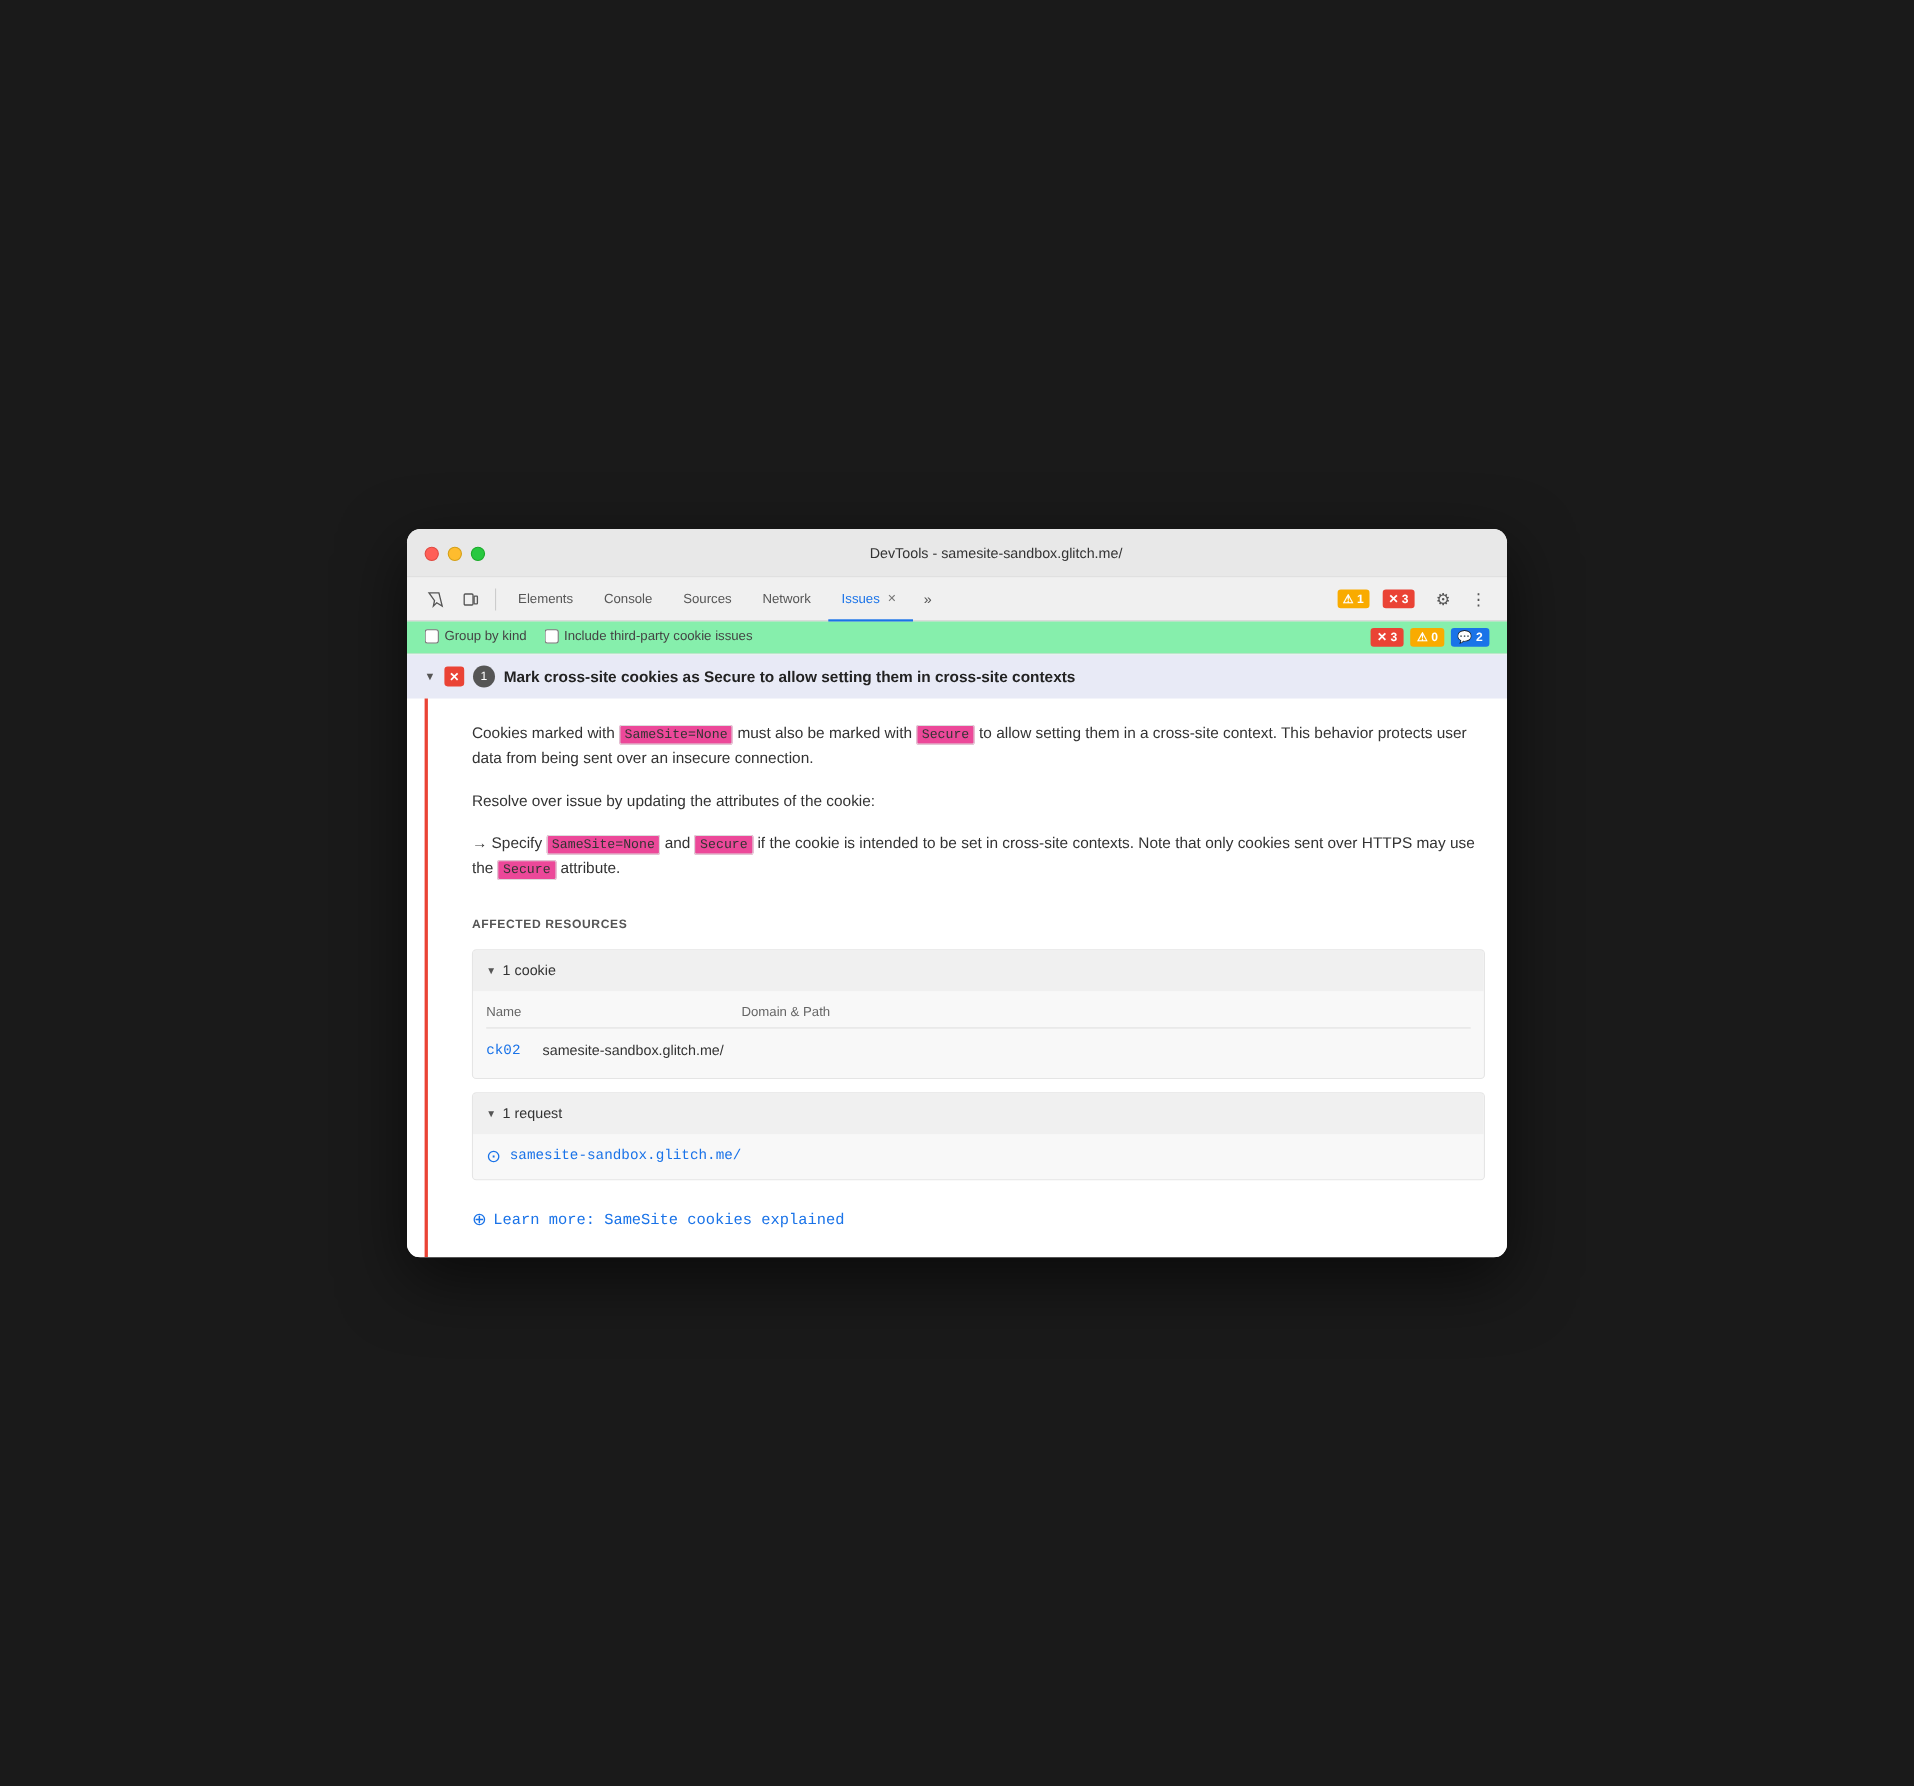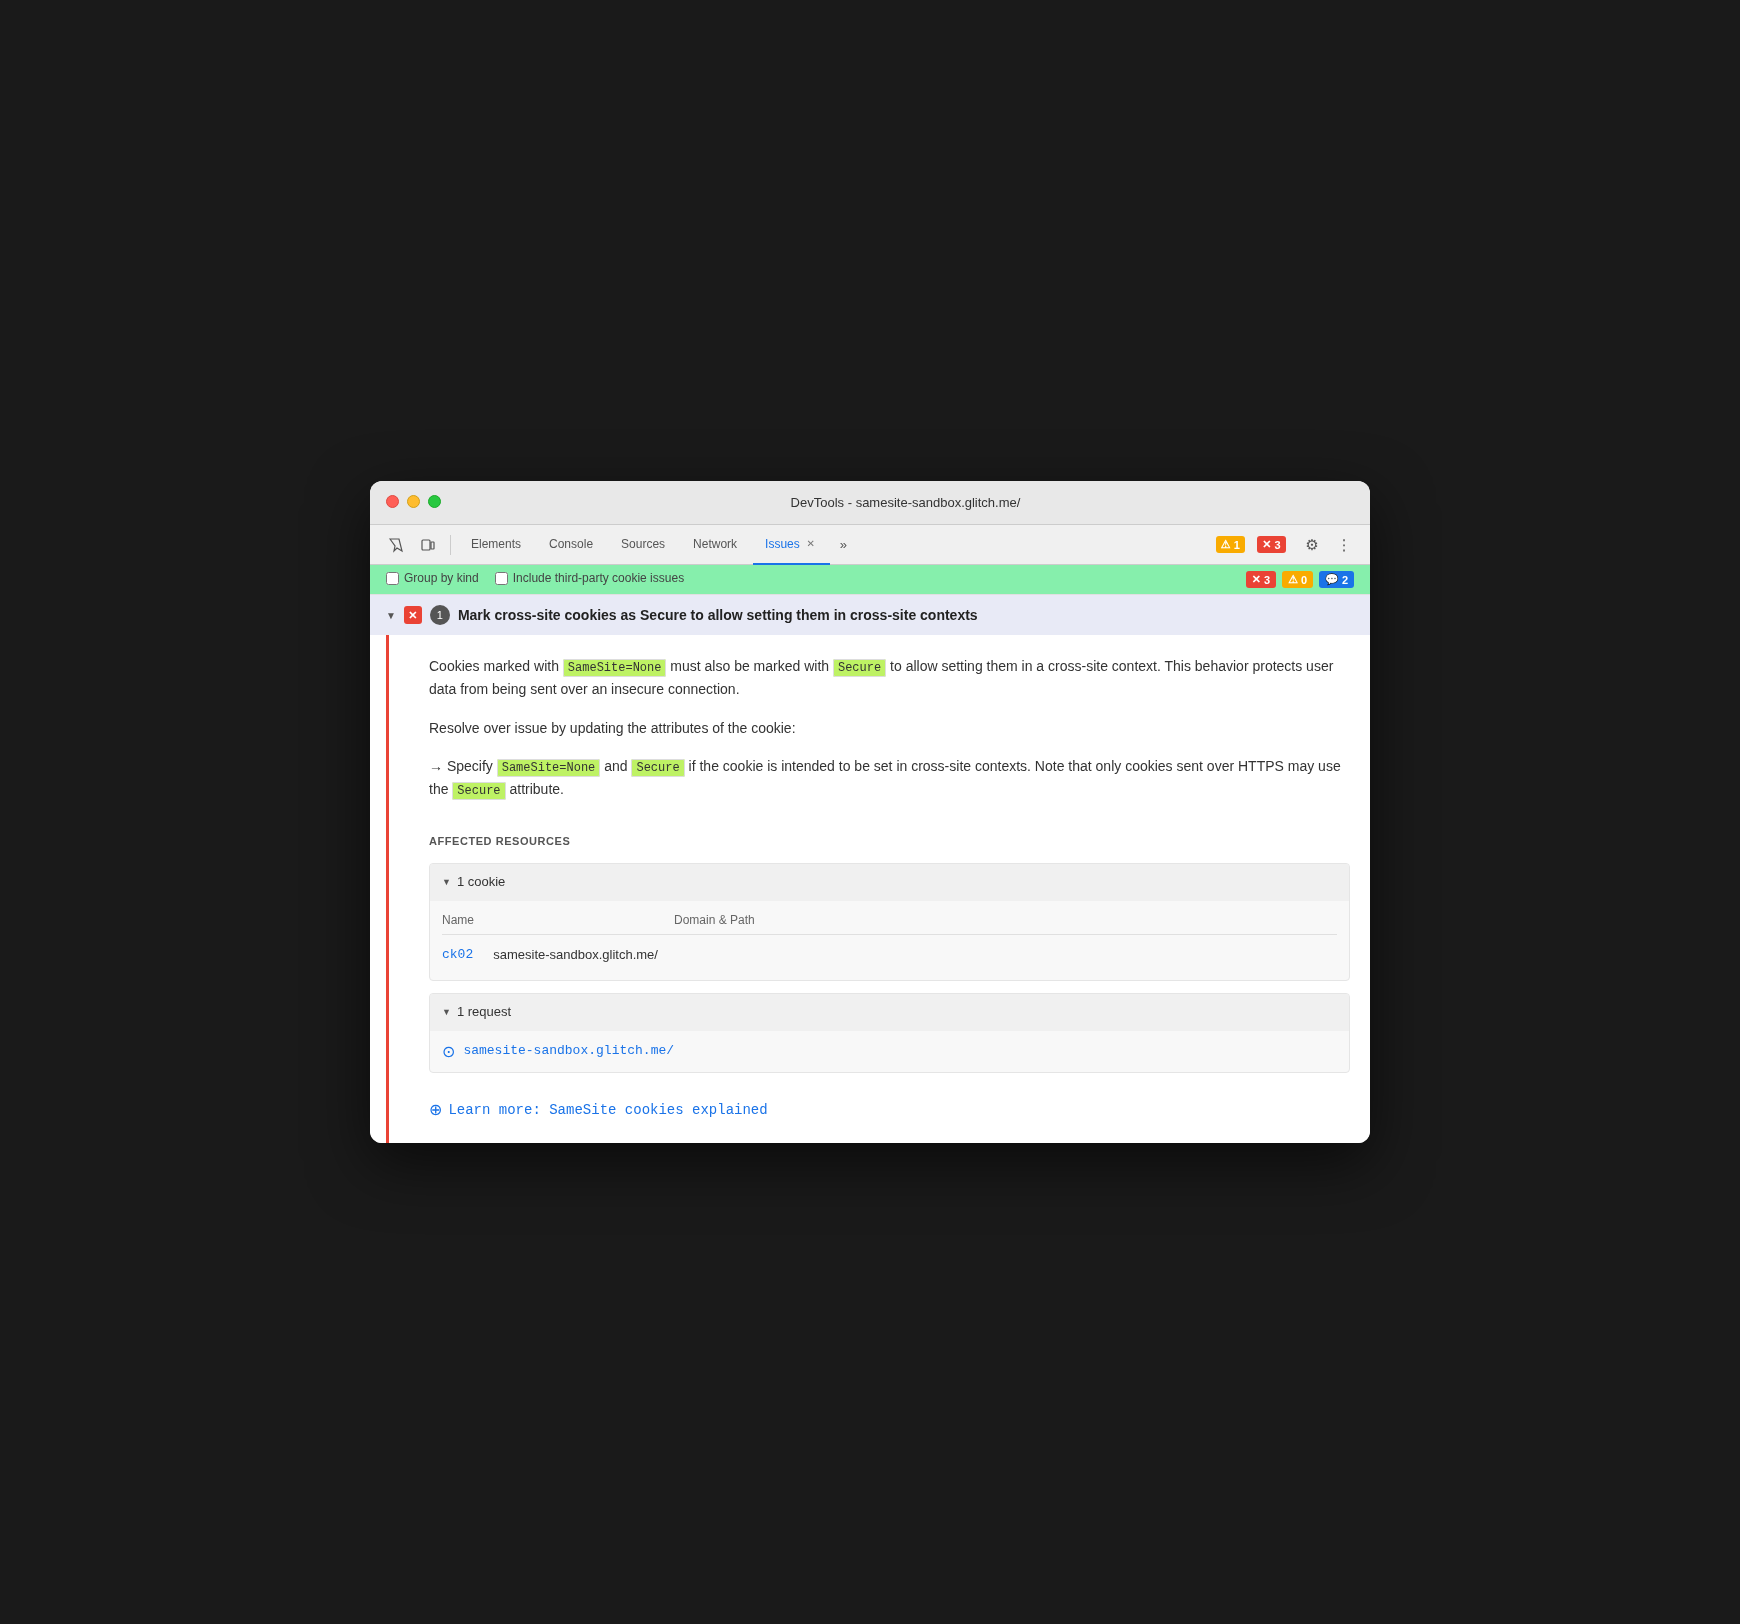--- a/index.html
+++ b/index.html
@@ -15,21 +15,21 @@
       width: 1000px;
       background: #f5f5f5;
       border-radius: 12px;
       box-shadow: 0 20px 60px rgba(0,0,0,0.6);
       overflow: hidden;
     }
     .title-bar {
       background: #e8e8e8;
       padding: 14px 16px;
       display: flex;
-      align-items: flex-start;
+      align-items: flex-end;
       border-bottom: 1px solid #ccc;
       border-radius: 12px 12px 0 0;
     }
     .traffic-lights {
       display: flex;
       gap: 8px;
       margin-right: 16px;
     }
     .traffic-light {
       width: 13px;
@@ -213,21 +213,21 @@
       border-left: 3px solid #ea4335;
       margin-left: 16px;
       font-size: 14px;
       line-height: 1.6;
       color: #333;
     }
     .issue-body p { margin-bottom: 16px; }
     code {
       font-family: 'Courier New', Courier, monospace;
       font-size: 12px;
-      background: #bef264;
+      background: #ec4899;
       border: 1px solid #ddd;
       border-radius: 2px;
       padding: 1px 4px;
     }
     .affected-resources {
       margin-top: 32px;
     }
     .affected-label {
       font-size: 11px;
       font-weight: 700;

